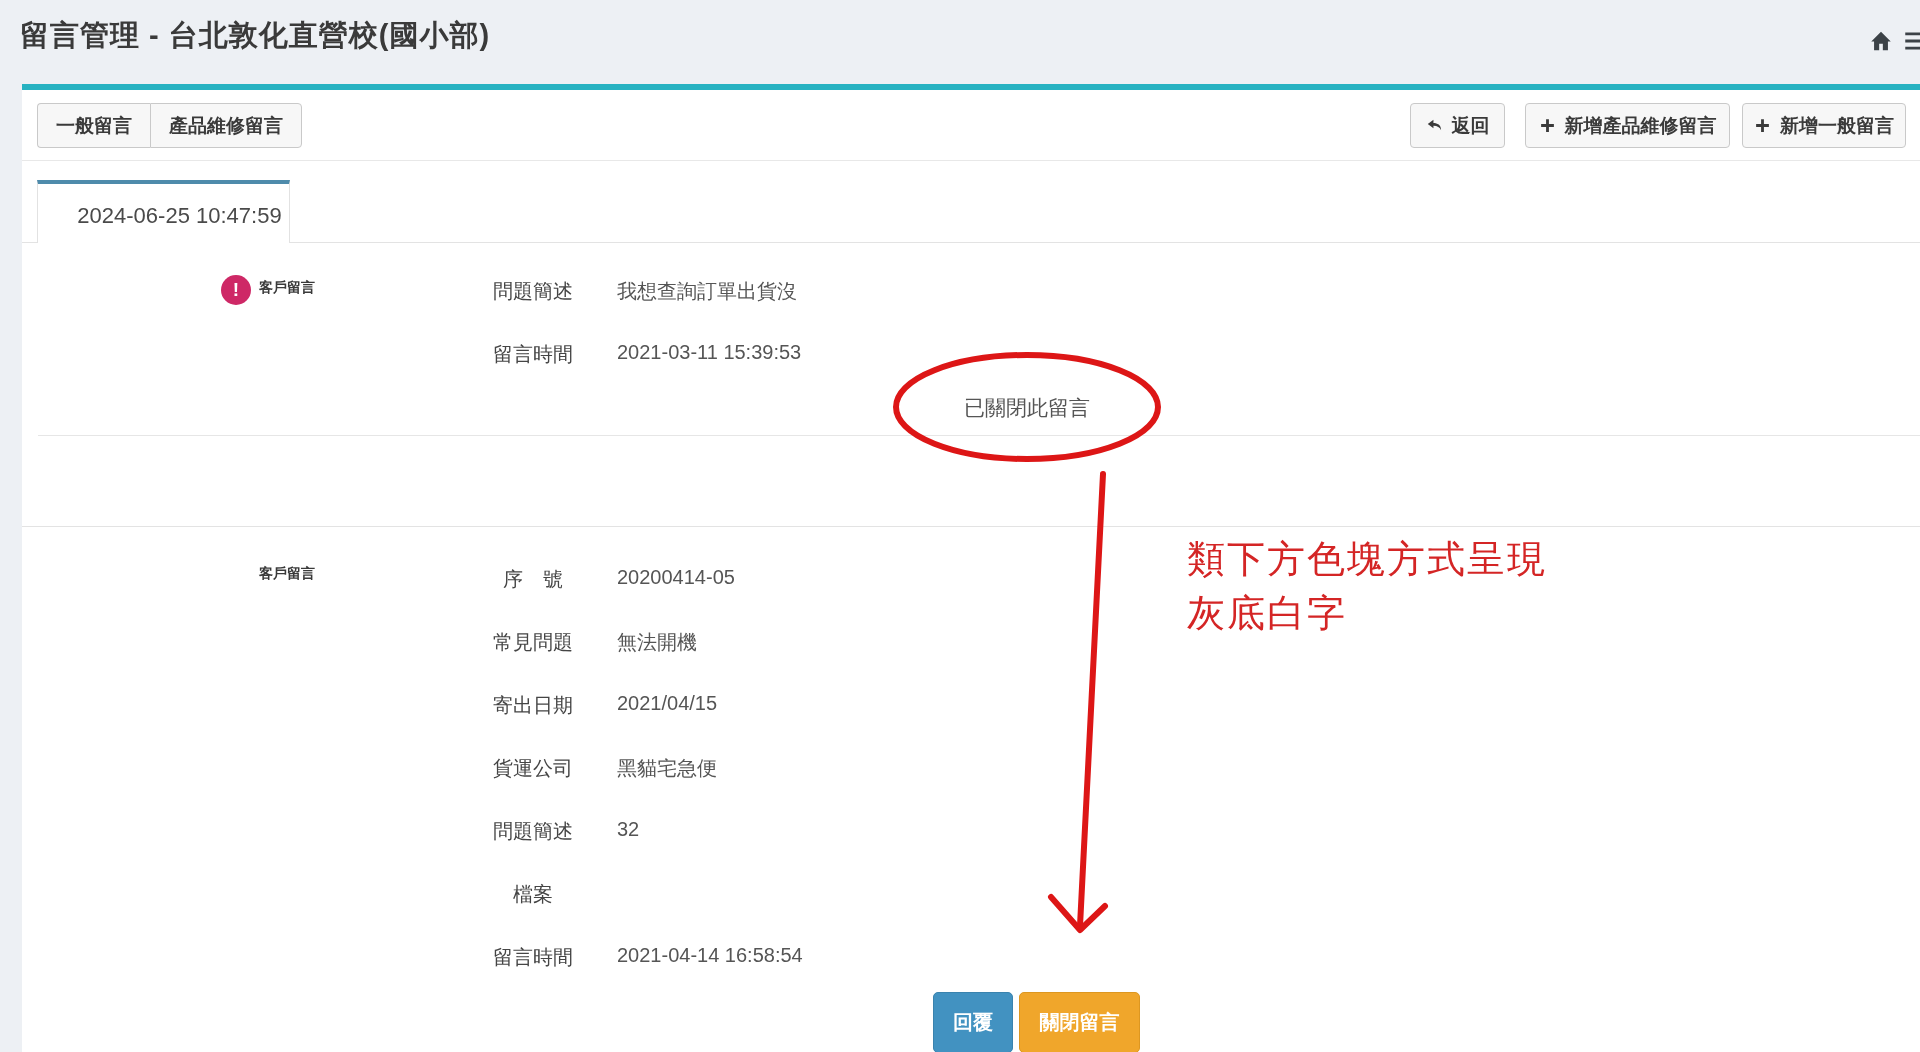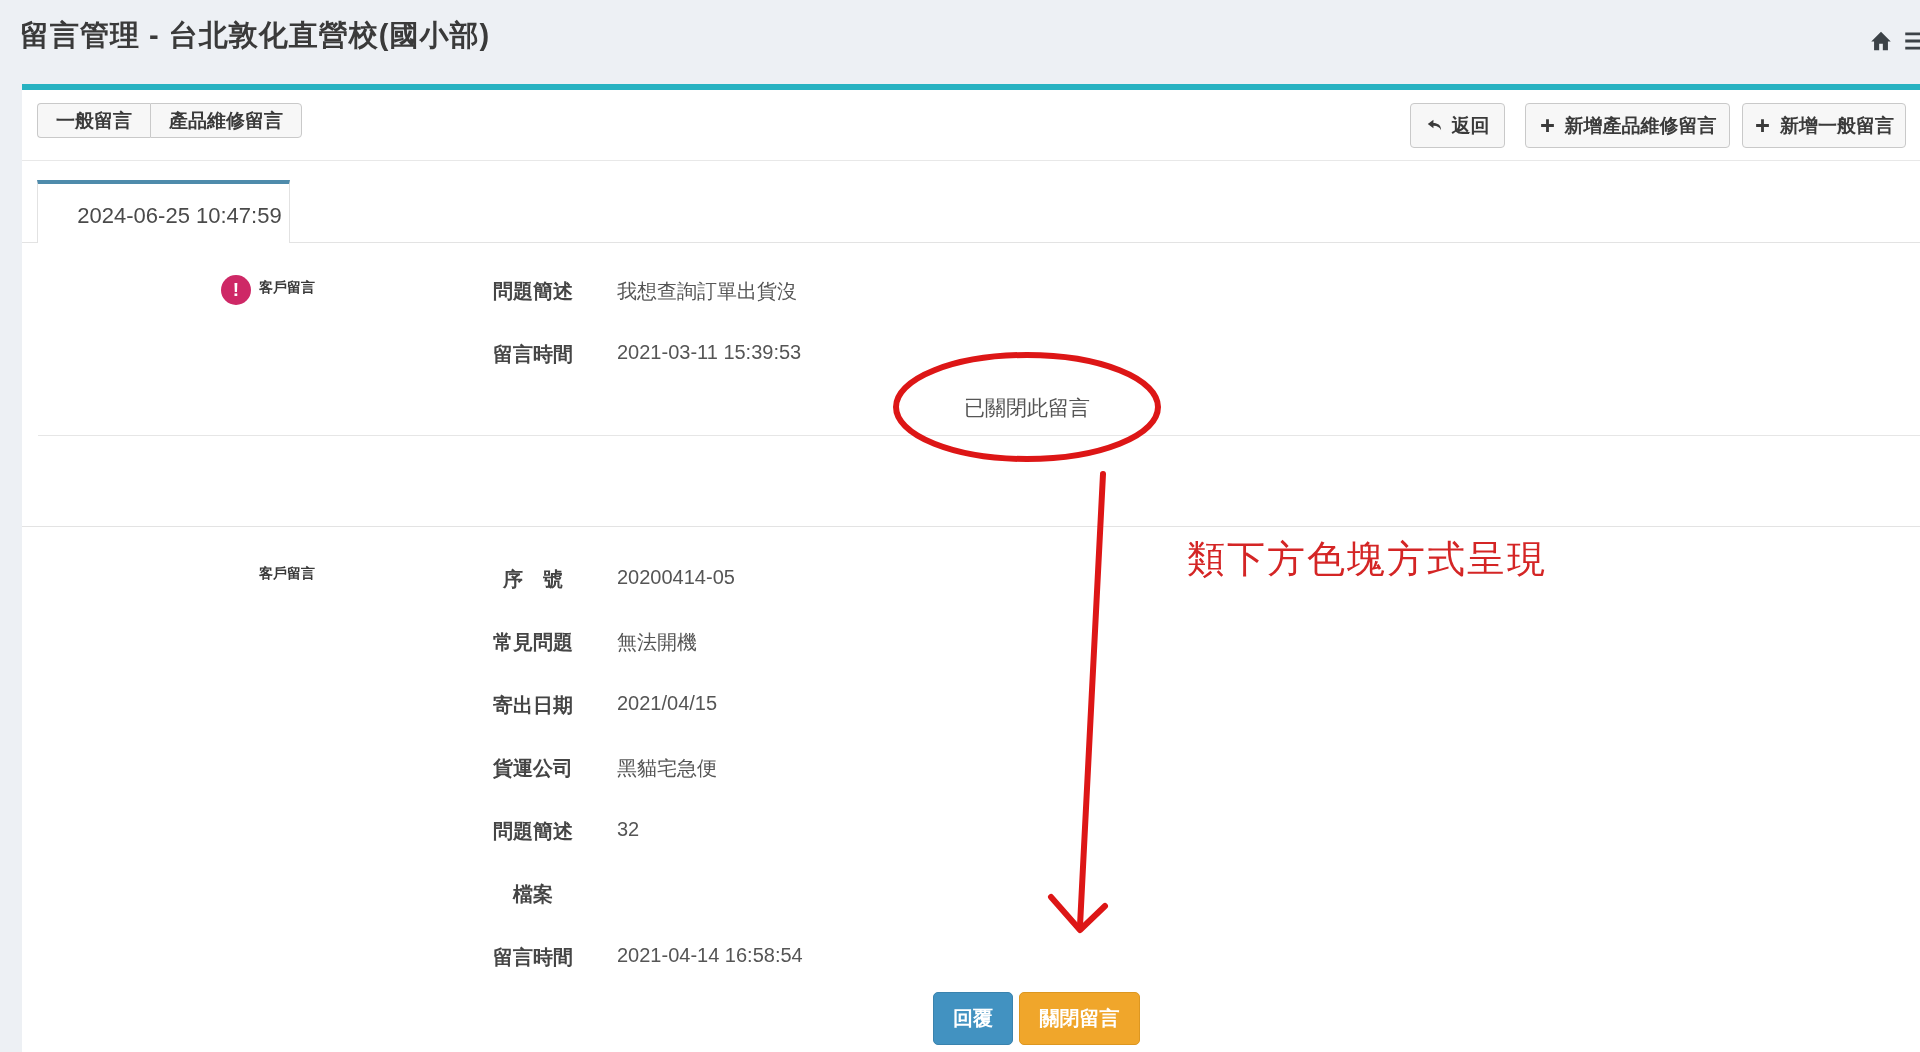--- a/index.html
+++ b/index.html
@@ -12,38 +12,38 @@
   .hdr-icon { position:absolute; top:28px; width:26px; height:26px; color:#3c4247; }
   .hdr-icon svg { width:100%; height:100%; display:block; }
 
   .teal-bar { position:absolute; left:22px; top:84px; width:1898px; height:6px; background:#27b2c1; }
   .card { position:absolute; left:22px; top:90px; width:1898px; height:962px; background:#ffffff; }
 
   
   .btn { position:absolute; top:103px; height:45px; background:#f7f7f7; border:1px solid #c9c9c9; border-radius:4px; color:#3a3a3a; font-size:19px; font-weight:700; display:flex; align-items:center; justify-content:center; gap:9px; cursor:pointer; }
   .btn svg { width:17px; height:17px; }
   .grp { position:absolute; left:37px; top:103px; height:45px; display:flex; }
-  .grp .gbtn { height:35px; background:#f7f7f7; border:1px solid #c9c9c9; color:#3a3a3a; font-size:19px; font-weight:700; display:flex; align-items:center; justify-content:center; padding:0 18px; cursor:pointer; }
+  .grp .gbtn { height:45px; background:#f7f7f7; border:1px solid #c9c9c9; color:#3a3a3a; font-size:19px; font-weight:700; display:flex; align-items:center; justify-content:center; padding:0 18px; cursor:pointer; }
   .grp .gbtn:first-child { border-radius:4px 0 0 4px; border-right:none; }
   .grp .gbtn:last-child { border-radius:0 4px 4px 0; }
 
   .divider { position:absolute; background:#e8e8e8; height:1px; }
 
   
   .tabline { position:absolute; left:22px; width:1898px; height:1px; background:#e3e3e3; }
   .tab { position:absolute; left:37px; width:253px; height:63px; background:#ffffff; border-top:4px solid #4e8bab; border-left:1px solid #e2e2e2; border-right:1px solid #e2e2e2; display:flex; align-items:center; justify-content:center; padding-top:4px; font-size:22px; color:#4a4a4a; z-index:2; cursor:pointer;padding-left:32px; }
 
   
   .type-label { position:absolute; left:259px; font-size:14px; font-weight:700; color:#3a3a3a; }
   .alert-badge { position:absolute; left:221px; width:30px; height:30px; border-radius:50%; background:#ce2866; color:#ffffff; font-size:19px; font-weight:700; display:flex; align-items:center; justify-content:center; }
-  .flabel { position:absolute; left:483px; width:100px; text-align:center; font-size:20px; font-weight:700; color:#454545; }
+  .flabel { position:absolute; left:483px; width:100px; text-align:center; font-size:20px; font-weight:400; color:#454545; }
   .fvalue { position:absolute; left:617px; font-size:20px; color:#555555; }
 
   
-  .act-btn { position:absolute; top:992px; height:53px; border-radius:5px; color:#ffffff; font-size:20px; font-weight:700; display:flex; align-items:center; justify-content:center; cursor:pointer; }
+  .act-btn { position:absolute; top:992px; height:61px; border-radius:5px; color:#ffffff; font-size:20px; font-weight:700; display:flex; align-items:center; justify-content:center; cursor:pointer; }
   .act-reply { left:933px; width:80px; background:#4292c1; border:1px solid #3a83ae; }
   .act-close { left:1019px; width:121px; background:#f0a62b; border:1px solid #dd9721; }
 
   
   .anno-svg { position:absolute; left:0; top:0; width:1920px; height:1052px; pointer-events:none; z-index:5; }
   .closed-note { position:absolute; left:897px; top:394px; width:260px; text-align:center; font-size:21px; color:#555555; z-index:6; }
   .red-note { position:absolute; left:1187px; top:533px; font-size:38px; color:#d42525; line-height:1.42; z-index:6; letter-spacing:2px; }
 </style>
 </head>
 <body>
@@ -134,15 +134,16 @@
   <div class="act-btn act-close">關閉留言</div>
 
   <svg class="anno-svg" viewBox="0 0 1920 1052">
     <ellipse cx="1027" cy="407" rx="131" ry="52" fill="none" stroke="#dd1616" stroke-width="6"></ellipse>
     <path d="M1103 474 L1080 926" stroke="#dd1616" stroke-width="6" fill="none" stroke-linecap="round"></path>
     <polyline points="1051,897 1080,930 1105,906" stroke="#dd1616" stroke-width="6" fill="none" stroke-linecap="round" stroke-linejoin="round"></polyline>
   </svg>
 
   <div class="red-note">
     <div>類下方色塊方式呈現</div>
+    <div>灰底白字</div>
   </div>
 
 </div>
 
 </body></html>

